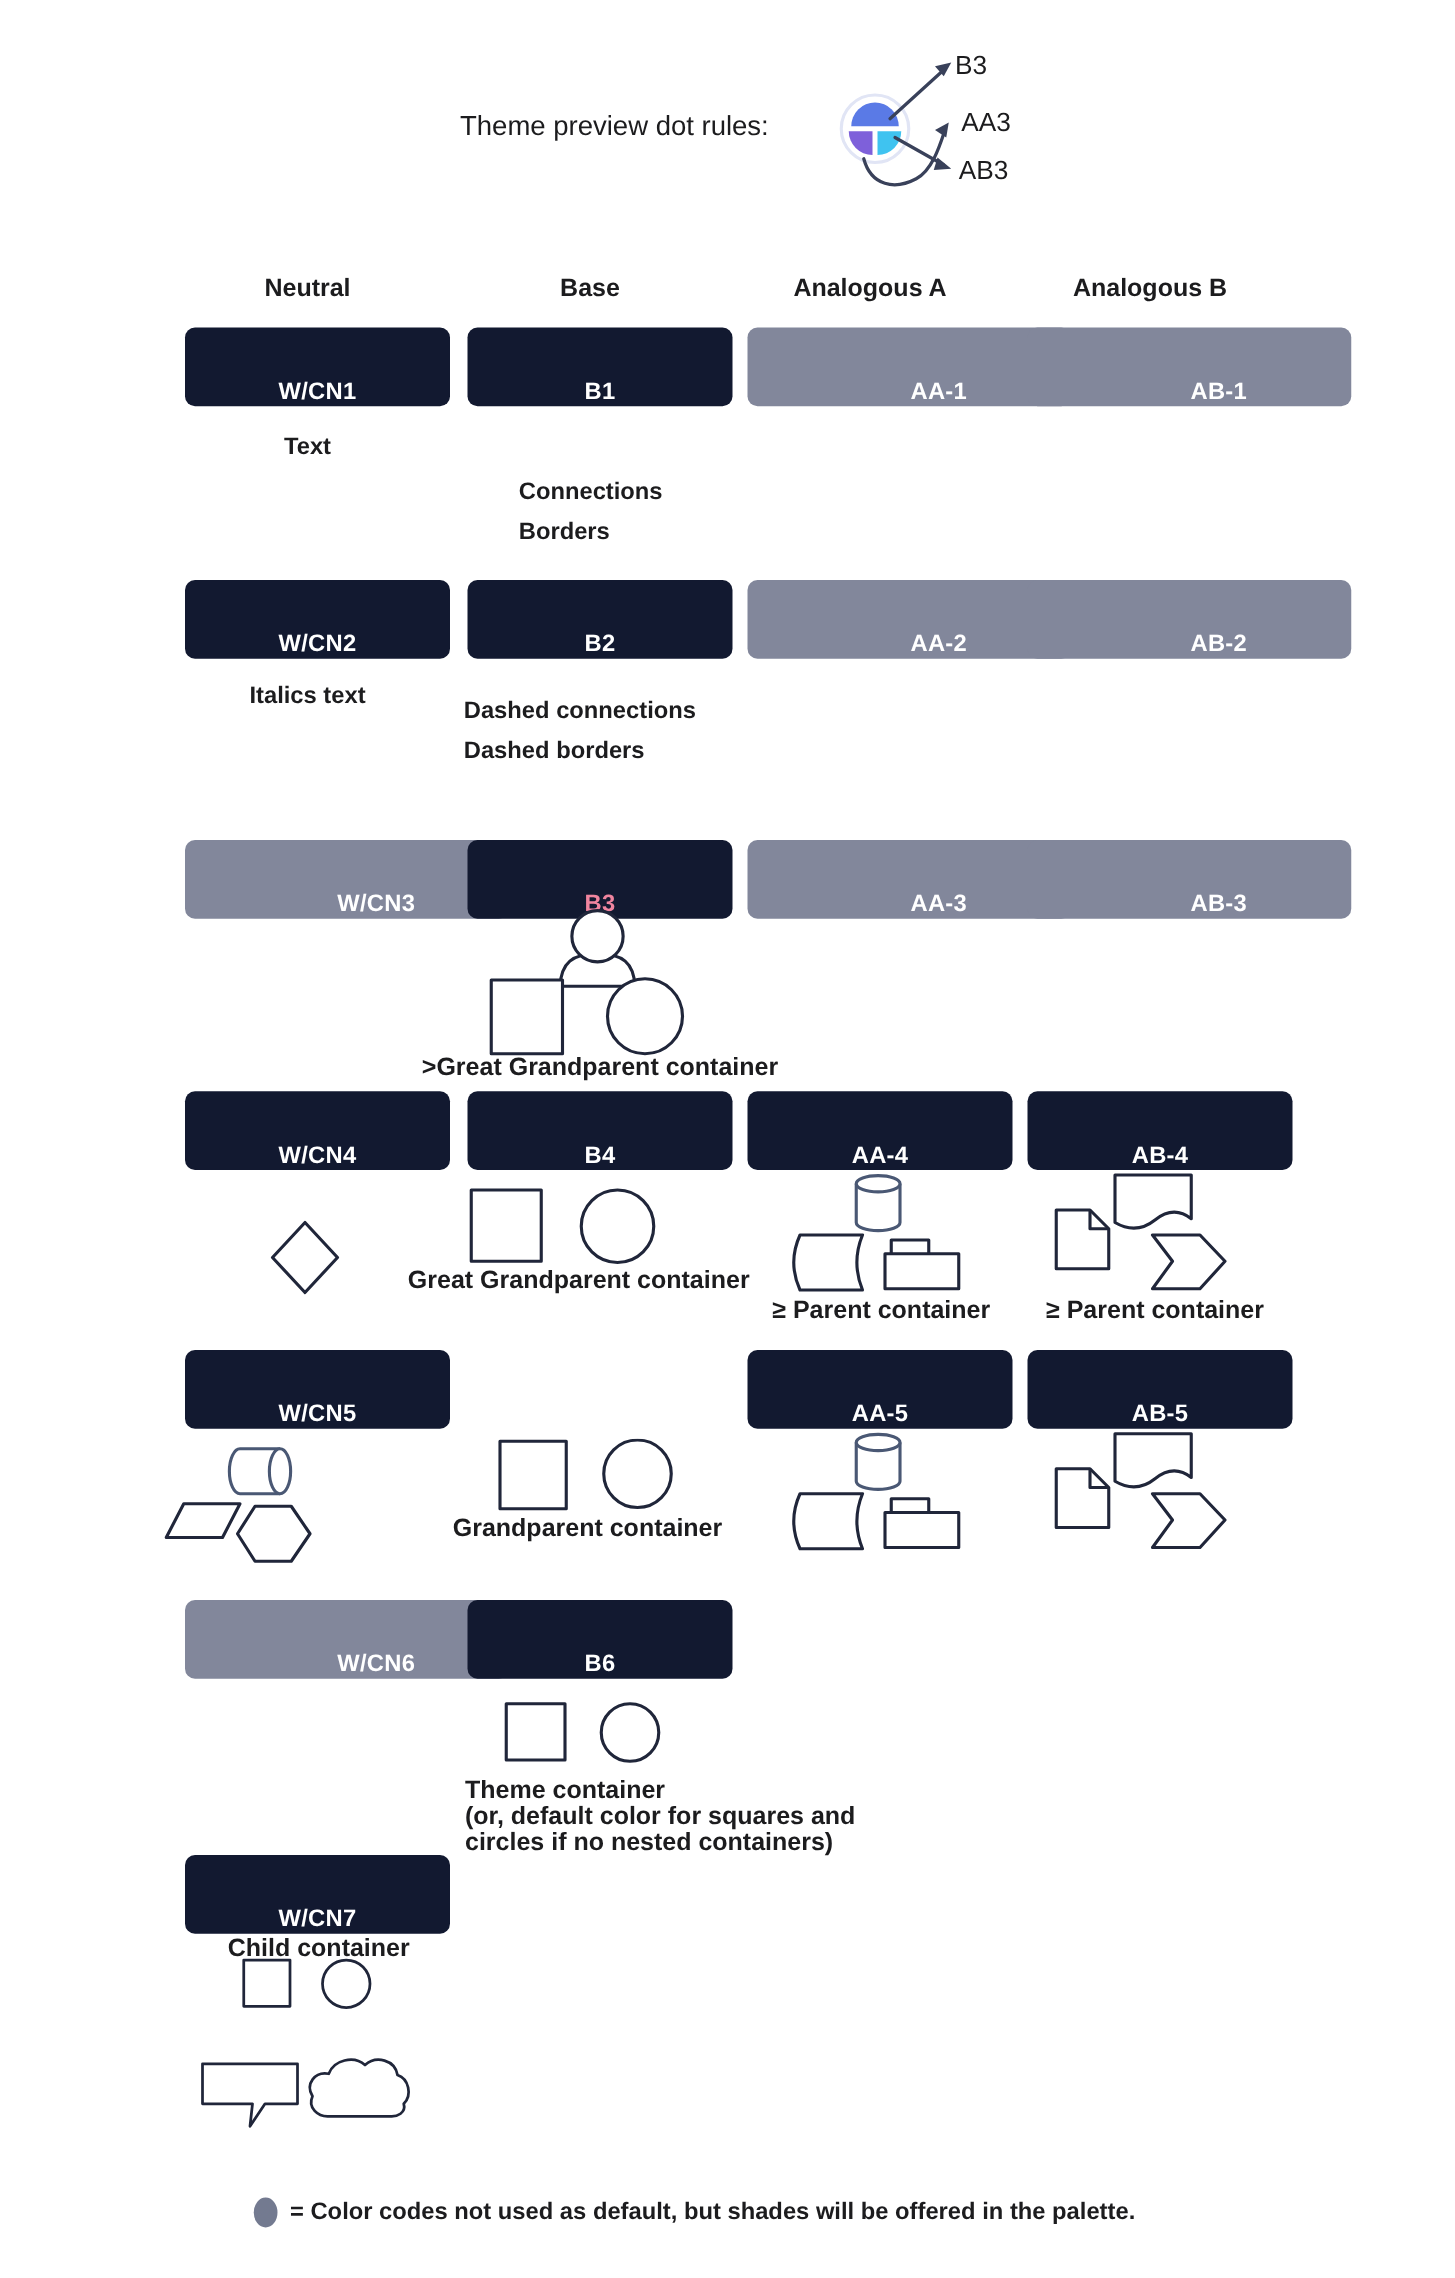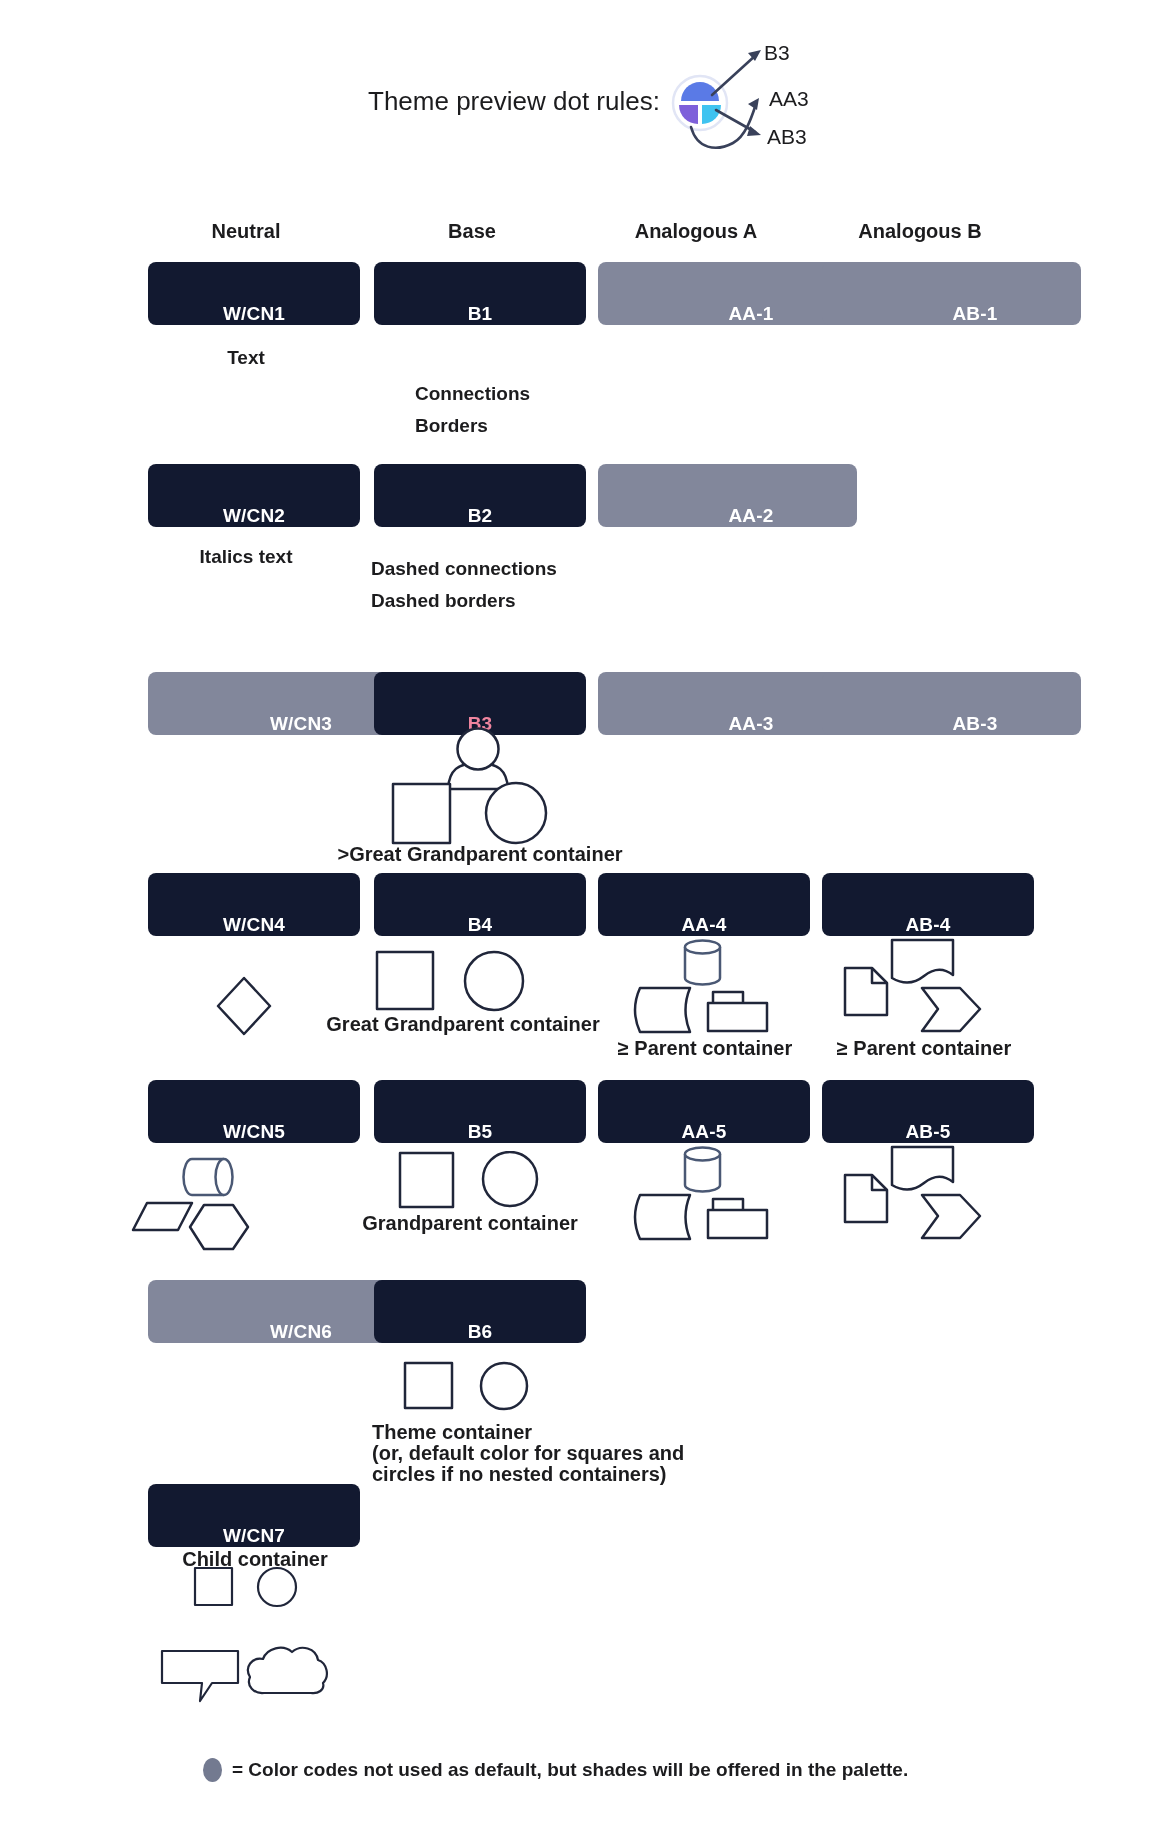--- a/index.html
+++ b/index.html
@@ -1,19 +1,19 @@
 <!DOCTYPE html>
 <html style="--dark: #121930; --slate: #82879B; --pink: #F0859F; --ink: #1C1C1E; --stroke: #20263A; --steel: #4A5874; --arrow: #39415A; --dot-blue: #5A7AE6; --dot-purple: #7E60DA; --dot-cyan: #3FC3F0; --dot-ring: #E1E5F5; --legend-dot: #737A90;"><head>
 <meta charset="utf-8">
 <style>
   html,body{margin:0;padding:0;background:#fff;}
   .canvas{position:relative;width:1164px;height:1822px;background:#fff;overflow:hidden;
           font-family:"Liberation Sans","DejaVu Sans",sans-serif;color:var(--ink);}
   .abs{position:absolute;}
-  .title{left:368px;top:84px;font-size:26px;line-height:34px;font-weight:400;color:var(--ink);white-space:nowrap;}
+  .title{left:368px;top:84px;font-size:22px;line-height:34px;font-weight:400;color:var(--ink);white-space:nowrap;}
   .dot-label{position:absolute;font-size:21px;line-height:26px;font-weight:400;color:var(--ink);white-space:nowrap;}
   .lbl-b3{left:764px;top:40px;} .lbl-aa3{left:769px;top:86px;} .lbl-ab3{left:767px;top:124px;}
   .header{position:absolute;top:216px;font-size:20px;font-weight:700;line-height:30px;transform:translateX(-50%);white-space:nowrap;}
   .h0{left:246px;} .h1{left:472px;} .h2{left:696px;} .h3{left:920px;}
   .swatch{position:absolute;width:212px;height:63px;background:var(--dark);border-radius:8px;
           display:flex;align-items:flex-end;justify-content:center;}
   .swatch.muted{background:var(--slate);padding-left:47px;}
   .swatch-label{color:#fff;font-weight:700;font-size:19px;letter-spacing:.2px;white-space:nowrap;}
   .swatch.accent-pink .swatch-label{color:var(--pink);}
   .c0{left:148px;} .c1{left:374px;} .c2{left:598px;} .c3{left:822px;}
@@ -94,23 +94,20 @@
     </div>
   <div class="swatch c1 r1">
       <span class="swatch-label">B2</span>
     </div>
   <div class="swatch c1 r2 accent-pink">
       <span class="swatch-label">B3</span>
     </div>
   <div class="swatch c1 r3">
       <span class="swatch-label">B4</span>
     </div>
-  <div class="swatch c1 r4">
-      <span class="swatch-label">B5</span>
-    </div>
   <div class="swatch c1 r5">
       <span class="swatch-label">B6</span>
     </div>
 
   <div class="swatch c2 r0 muted">
       <span class="swatch-label">AA-1</span>
     </div>
   <div class="swatch c2 r1 muted">
       <span class="swatch-label">AA-2</span>
     </div>
@@ -119,20 +116,23 @@
     </div>
   <div class="swatch c2 r3">
       <span class="swatch-label">AA-4</span>
     </div>
   <div class="swatch c2 r4">
       <span class="swatch-label">AA-5</span>
     </div>
 
   <div class="swatch c3 r0 muted">
       <span class="swatch-label">AB-1</span>
+    </div>
+  <div class="swatch c3 r1 muted">
+      <span class="swatch-label">AB-2</span>
     </div>
   <div class="swatch c3 r2 muted">
       <span class="swatch-label">AB-3</span>
     </div>
   <div class="swatch c3 r3">
       <span class="swatch-label">AB-4</span>
     </div>
   <div class="swatch c3 r4">
       <span class="swatch-label">AB-5</span>
     </div>

